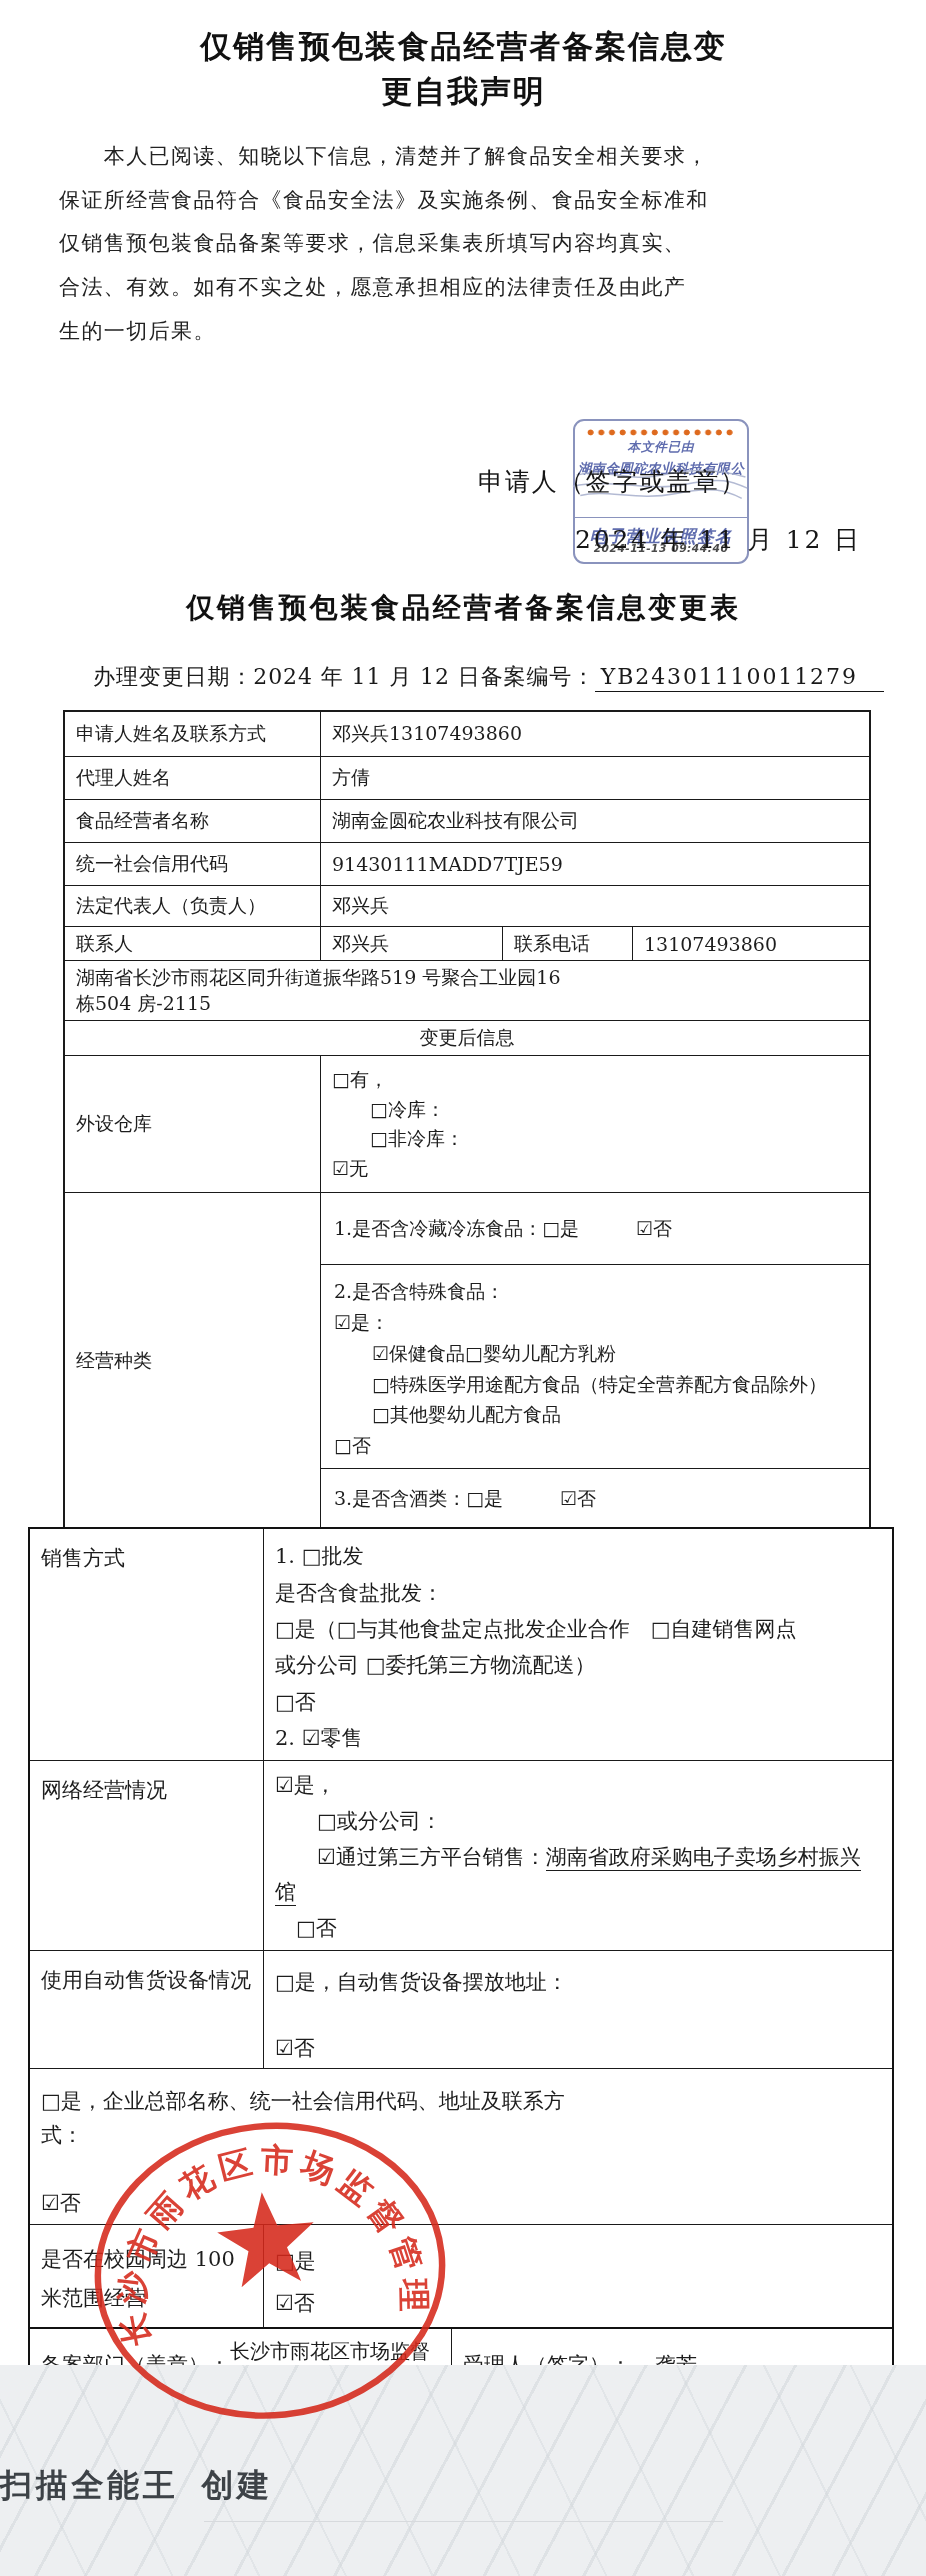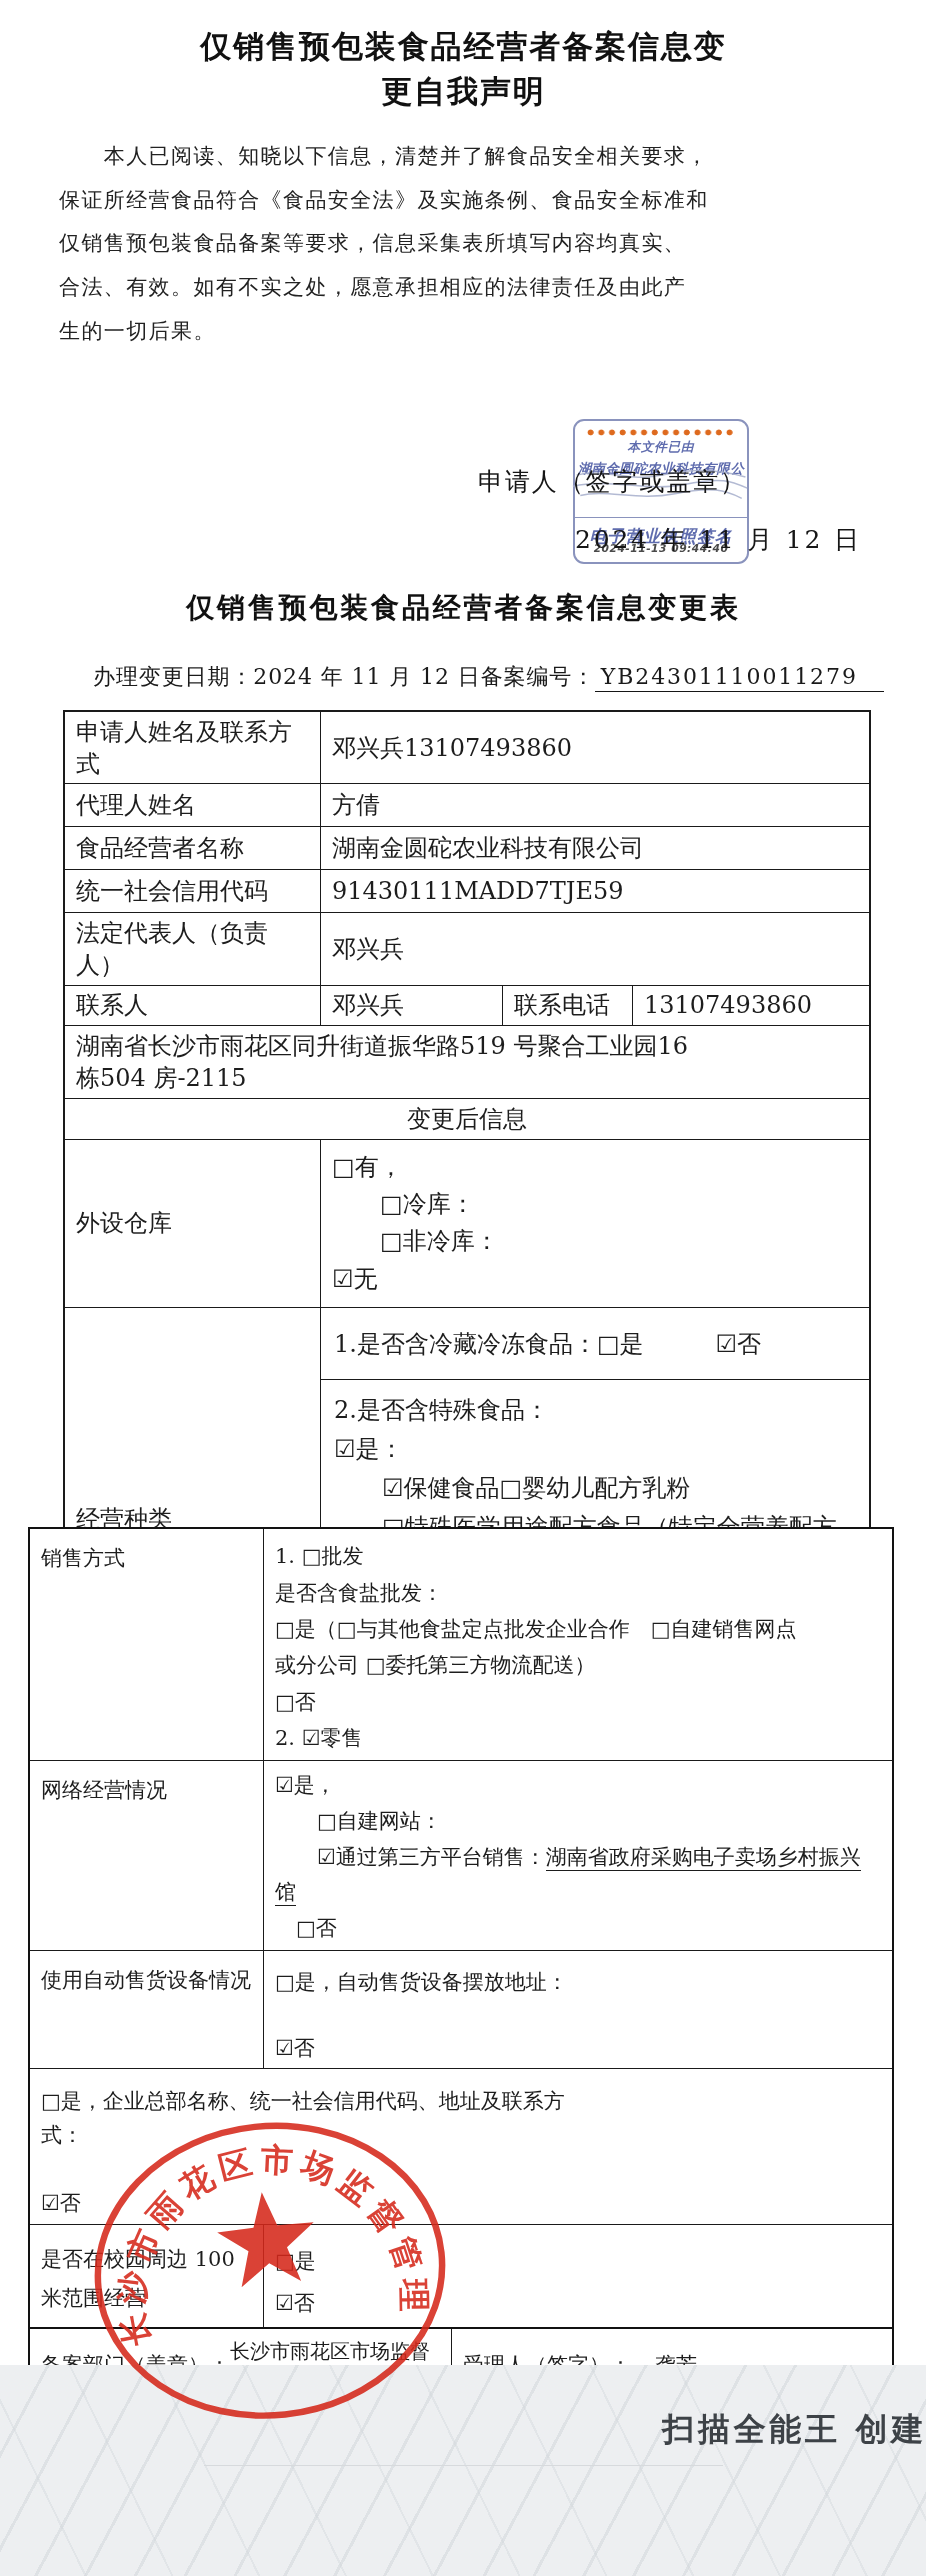--- a/index.html
+++ b/index.html
@@ -53,21 +53,21 @@
 
   
   .form-title{
     position:absolute;top:589px;left:0;width:927px;text-align:center;
     font-size:28px;font-weight:700;letter-spacing:2.8px;color:#111;
   }
   .meta{position:absolute;top:662px;left:93px;font-size:22px;letter-spacing:0.9px;color:#1a1a1a;}
   .meta .u{border-bottom:1.9px solid #161616;padding:0 26px 1.9px 5.6px;letter-spacing:1.9px;}
 
   
-  .tbl{position:absolute;background:#fff;font-size:24px;color:#1d1d1d;}
+  .tbl{position:absolute;background:#fff;font-size:19px;color:#1d1d1d;}
   .t1{left:63px;top:710px;width:804px;border:2.3px solid #1a1a1a;}
   .t2{left:28px;top:1527px;width:862px;border:2.8px solid #121212;font-size:21px;}
   .r{display:flex;box-sizing:border-box;}
   .r + .r{border-top:1.9px solid #1a1a1a;}
   .c{box-sizing:border-box;padding:3.7px 11px;display:flex;align-items:center;}
   .lbl{width:256px;border-right:1.9px solid #1a1a1a;flex:none;}
   .t2 .lbl{width:234px;}
   .val{flex:1;min-width:0;}
   .top{align-items:flex-start;padding-top:15px;}
   .sect{justify-content:center;width:100%;}
@@ -106,22 +106,22 @@
 
   
   .footer{
     position:absolute;left:0;top:2365px;width:927px;height:211px;background:#edeff1;
     background-image:
       repeating-linear-gradient(118deg,rgba(210,215,219,0) 0 41px,rgba(210,215,219,.55) 41px 44px),
       repeating-linear-gradient(64deg,rgba(214,219,223,0) 0 76px,rgba(214,219,223,.5) 76px 78px);
     font-family:"DejaVu Sans","Liberation Sans",sans-serif;
   }
   .footer-text{
-    margin-top:43px;text-align:right;font-size:32px;font-weight:600;
-    color:#3d4247;letter-spacing:3.7px;
+    margin-top:99px;text-align:left;font-size:32px;font-weight:600;
+    color:#3d4247;letter-spacing:3.7px;font-family:Liberation Mono, monospace;
   }
   .footer-rule{width:519px;margin:13px auto 0 auto;border-top:1.4px solid #d7dadd;}
 </style>
 </head>
 <body>
 
 <div class="page">
 
   <div class="doc-title pre">仅销售预包装食品经营者备案信息变
 更自我声明</div>
@@ -215,21 +215,21 @@
 是否含食盐批发：
 □是（□与其他食盐定点批发企业合作　□自建销售网点
 或分公司 □委托第三方物流配送）
 □否
 2. ☑零售</div>
     </div>
     <div class="r" style="min-height:170px">
       <div class="c lbl top">网络经营情况</div>
       <div class="c val net-val top">
         <p>☑是，</p>
-        <p>　　□自建网站：</p>
+        <p>　　□或分公司：</p>
         <p><span>　　☑通过第三方平台销售：</span><span class="u2">湖南省政府采购电子卖场乡村振兴馆</span></p>
         <p>　□否</p>
       </div>
     </div>
     <div class="r" style="min-height:98px">
       <div class="c lbl top">使用自动售货设备情况</div>
       <div class="c val pre vend-val top">□是，自动售货设备摆放地址：
 
 ☑否</div>
     </div>

